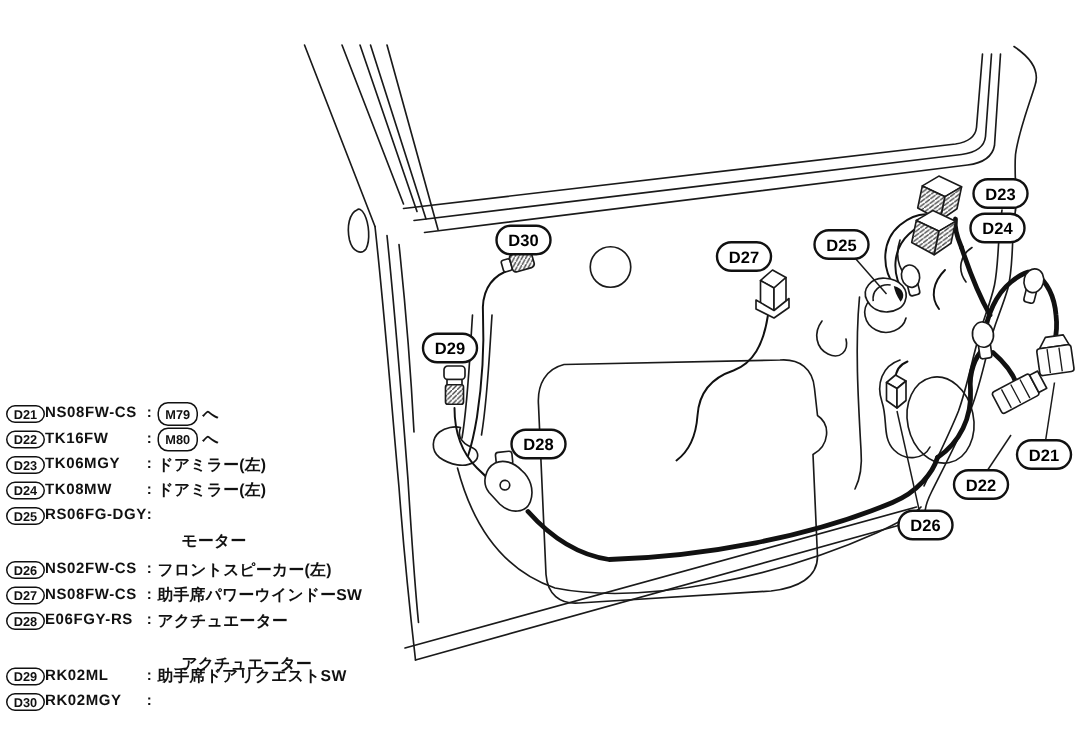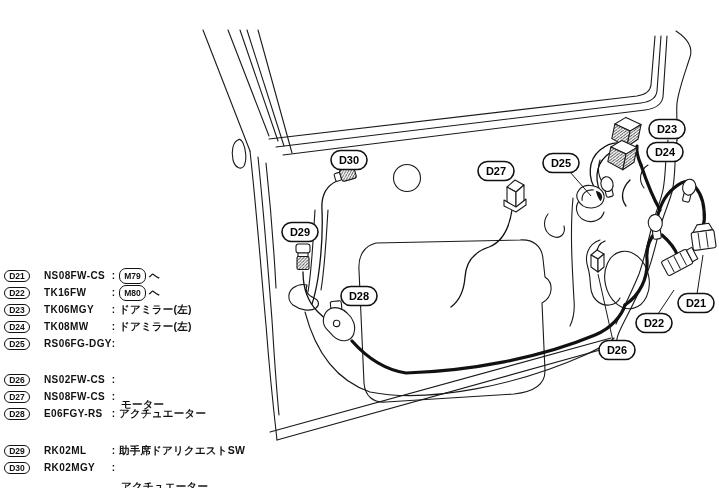--- a/index.html
+++ b/index.html
@@ -9,29 +9,29 @@
   }
   .diagram-svg{position:absolute;left:0;top:0;}
   
   .legend{position:absolute;left:0;top:0;width:280px;height:488px;}
   .lrow{position:absolute;left:4px;height:13px;display:flex;align-items:center;white-space:nowrap;}
   .dpill{
     box-sizing:border-box;display:inline-flex;align-items:center;justify-content:center;
     width:26px;height:12px;border:1.4px solid #111;border-radius:7px;
     font-size:8.5px;font-weight:bold;letter-spacing:0;color:#111;flex:0 0 26px;
   }
-  .lcode{display:inline-block;width:64px;margin-left:14px;font-size:10px;font-weight:bold;letter-spacing:0.4px;}
+  .lcode{display:inline-block;width:64px;margin-left:0;font-size:10px;font-weight:bold;letter-spacing:0.4px;}
   .lcolon{display:inline-block;width:11px;text-align:center;font-size:10px;font-weight:bold;}
   .ldesc{font-size:10.5px;font-weight:bold;letter-spacing:0.2px;}
   .mpill{
     box-sizing:border-box;display:inline-flex;align-items:center;justify-content:center;
     min-width:27px;height:16px;border:1.4px solid #111;border-radius:7px;
     font-size:8.5px;font-weight:bold;margin-right:3px;padding:0 2px;
   }
-  .cont{left:121px;margin-top:44px;}
+  .cont{left:121px;}
   .svgtext{font-family:"Liberation Sans", sans-serif;font-weight:bold;font-size:11px;}
 </style>
 </head>
 <body>
 
 <div class="stage">
 
   <svg class="diagram-svg" width="719" height="488" viewBox="0 0 719 488">
     <defs>
       <pattern id="hx" width="3.2" height="3.2" patternUnits="userSpaceOnUse">
@@ -287,26 +287,28 @@
       <span class="lcolon">:</span>
     </div>
     <div class="lrow cont" style="top:354px">
       <span class="ldesc">モーター</span>
     </div>
 
     <div class="lrow" style="top:373px">
       <span class="dpill">D26</span>
       <span class="lcode">NS02FW-CS</span>
       <span class="lcolon">:</span>
+      <span class="ldesc">フロントスピーカー(左)</span>
     </div>
 
     <div class="lrow" style="top:390px">
       <span class="dpill">D27</span>
       <span class="lcode">NS08FW-CS</span>
       <span class="lcolon">:</span>
+      <span class="ldesc">助手席パワーウインドーSW</span>
     </div>
 
     <div class="lrow" style="top:407px">
       <span class="dpill">D28</span>
       <span class="lcode">E06FGY-RS</span>
       <span class="lcolon">:</span>
       <span class="ldesc">アクチュエーター</span>
     </div>
     <div class="lrow cont" style="top:436px">
       <span class="ldesc">アクチュエーター</span>

